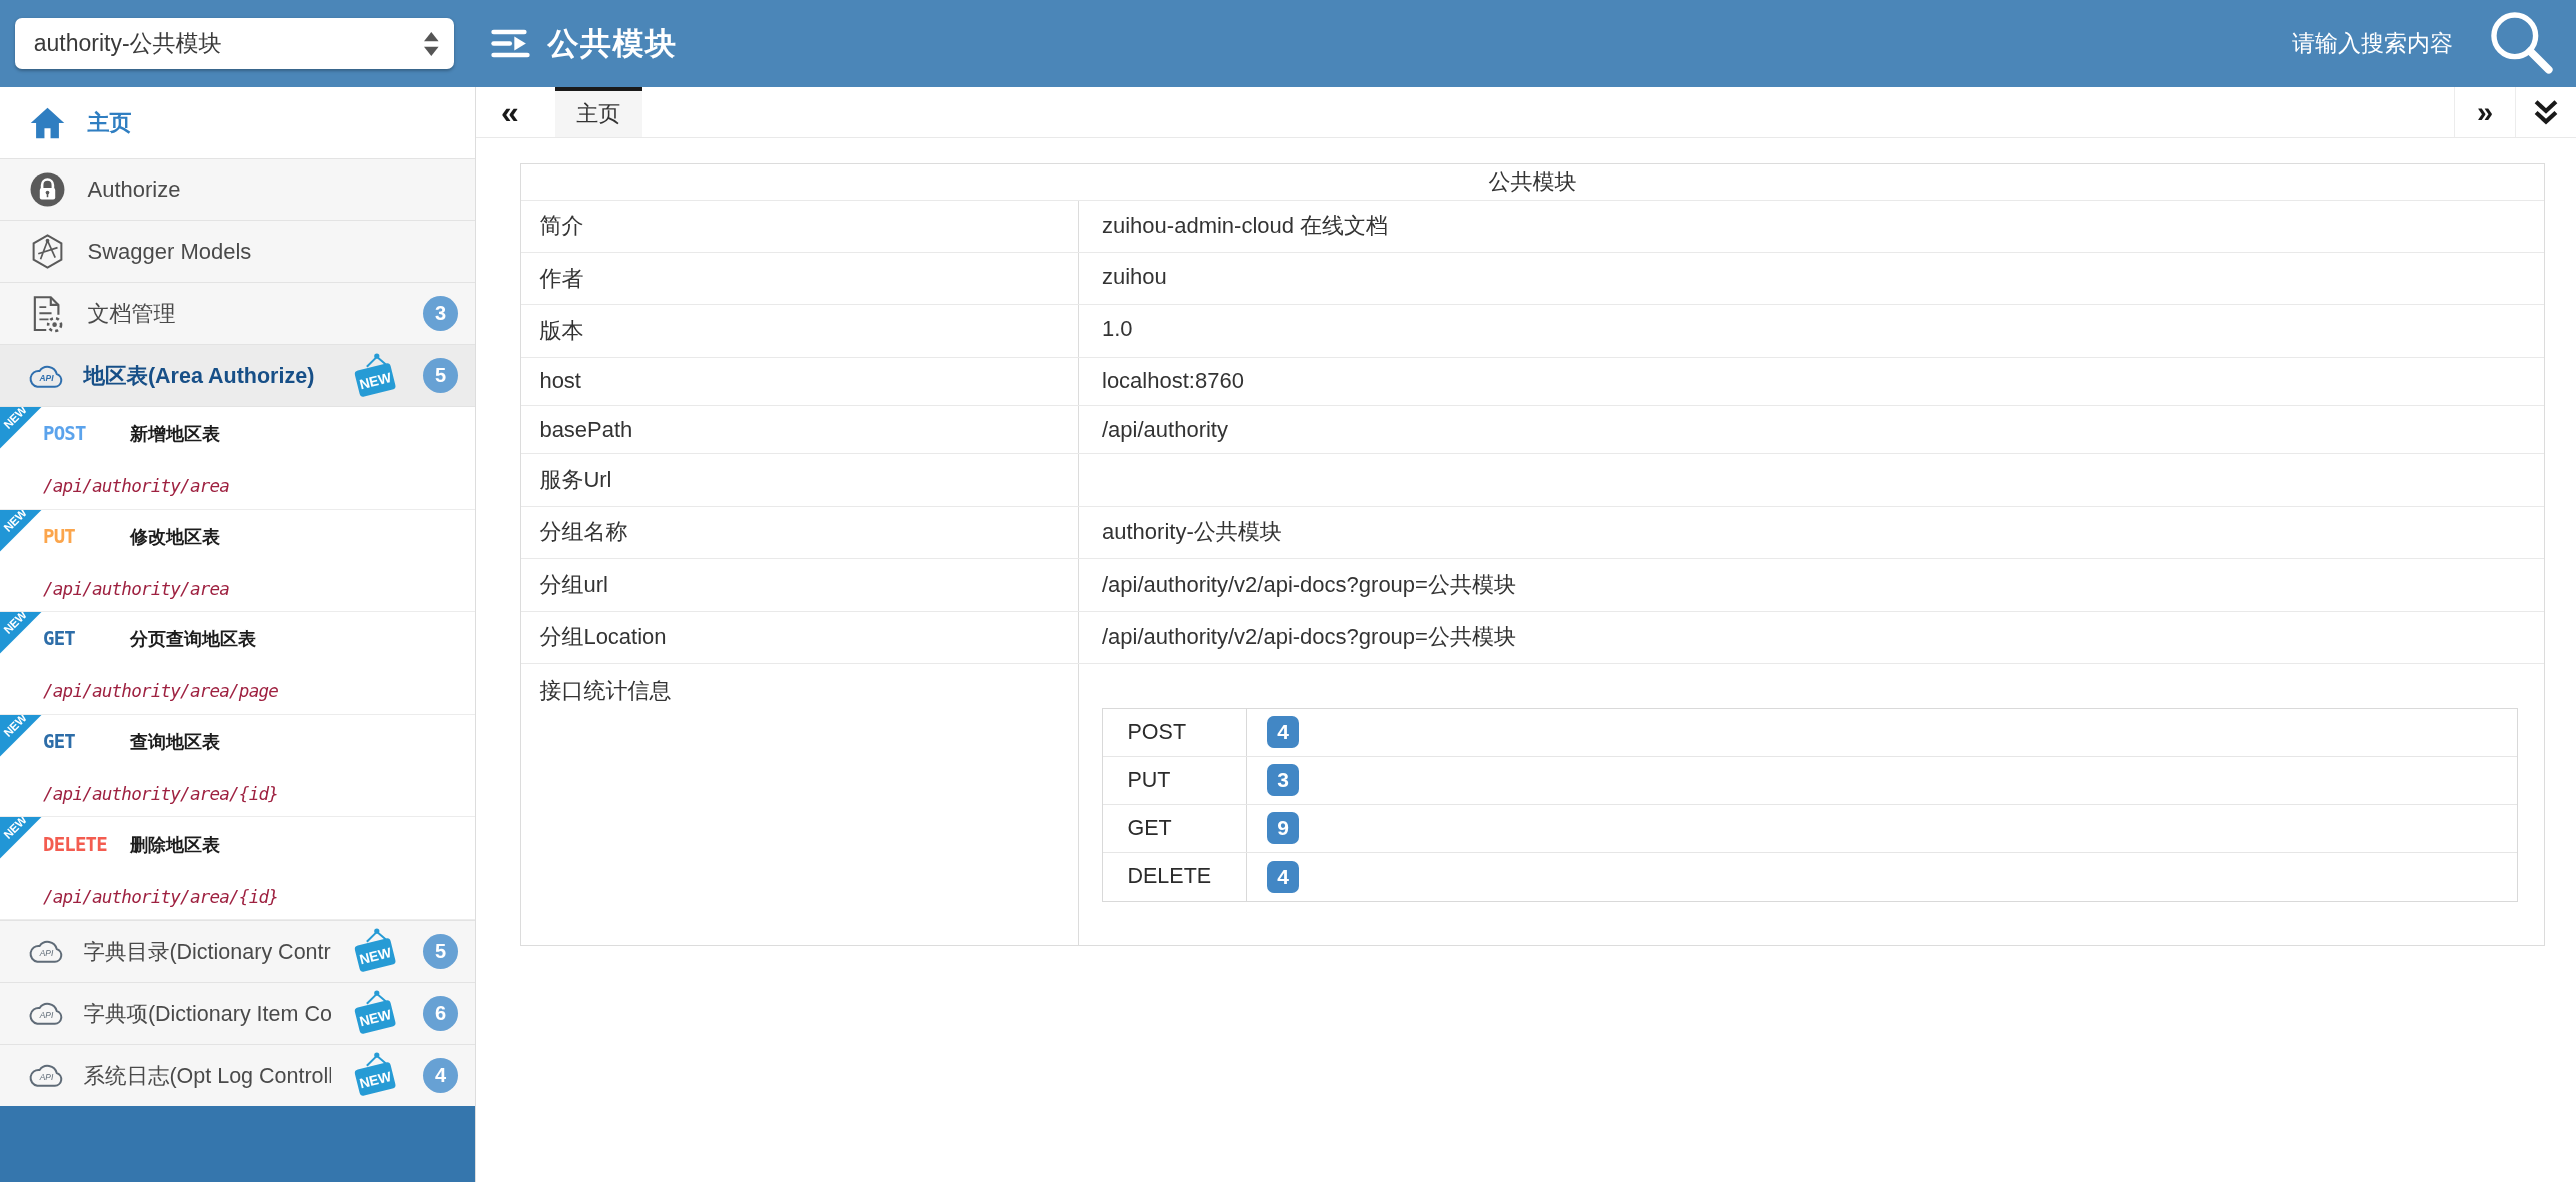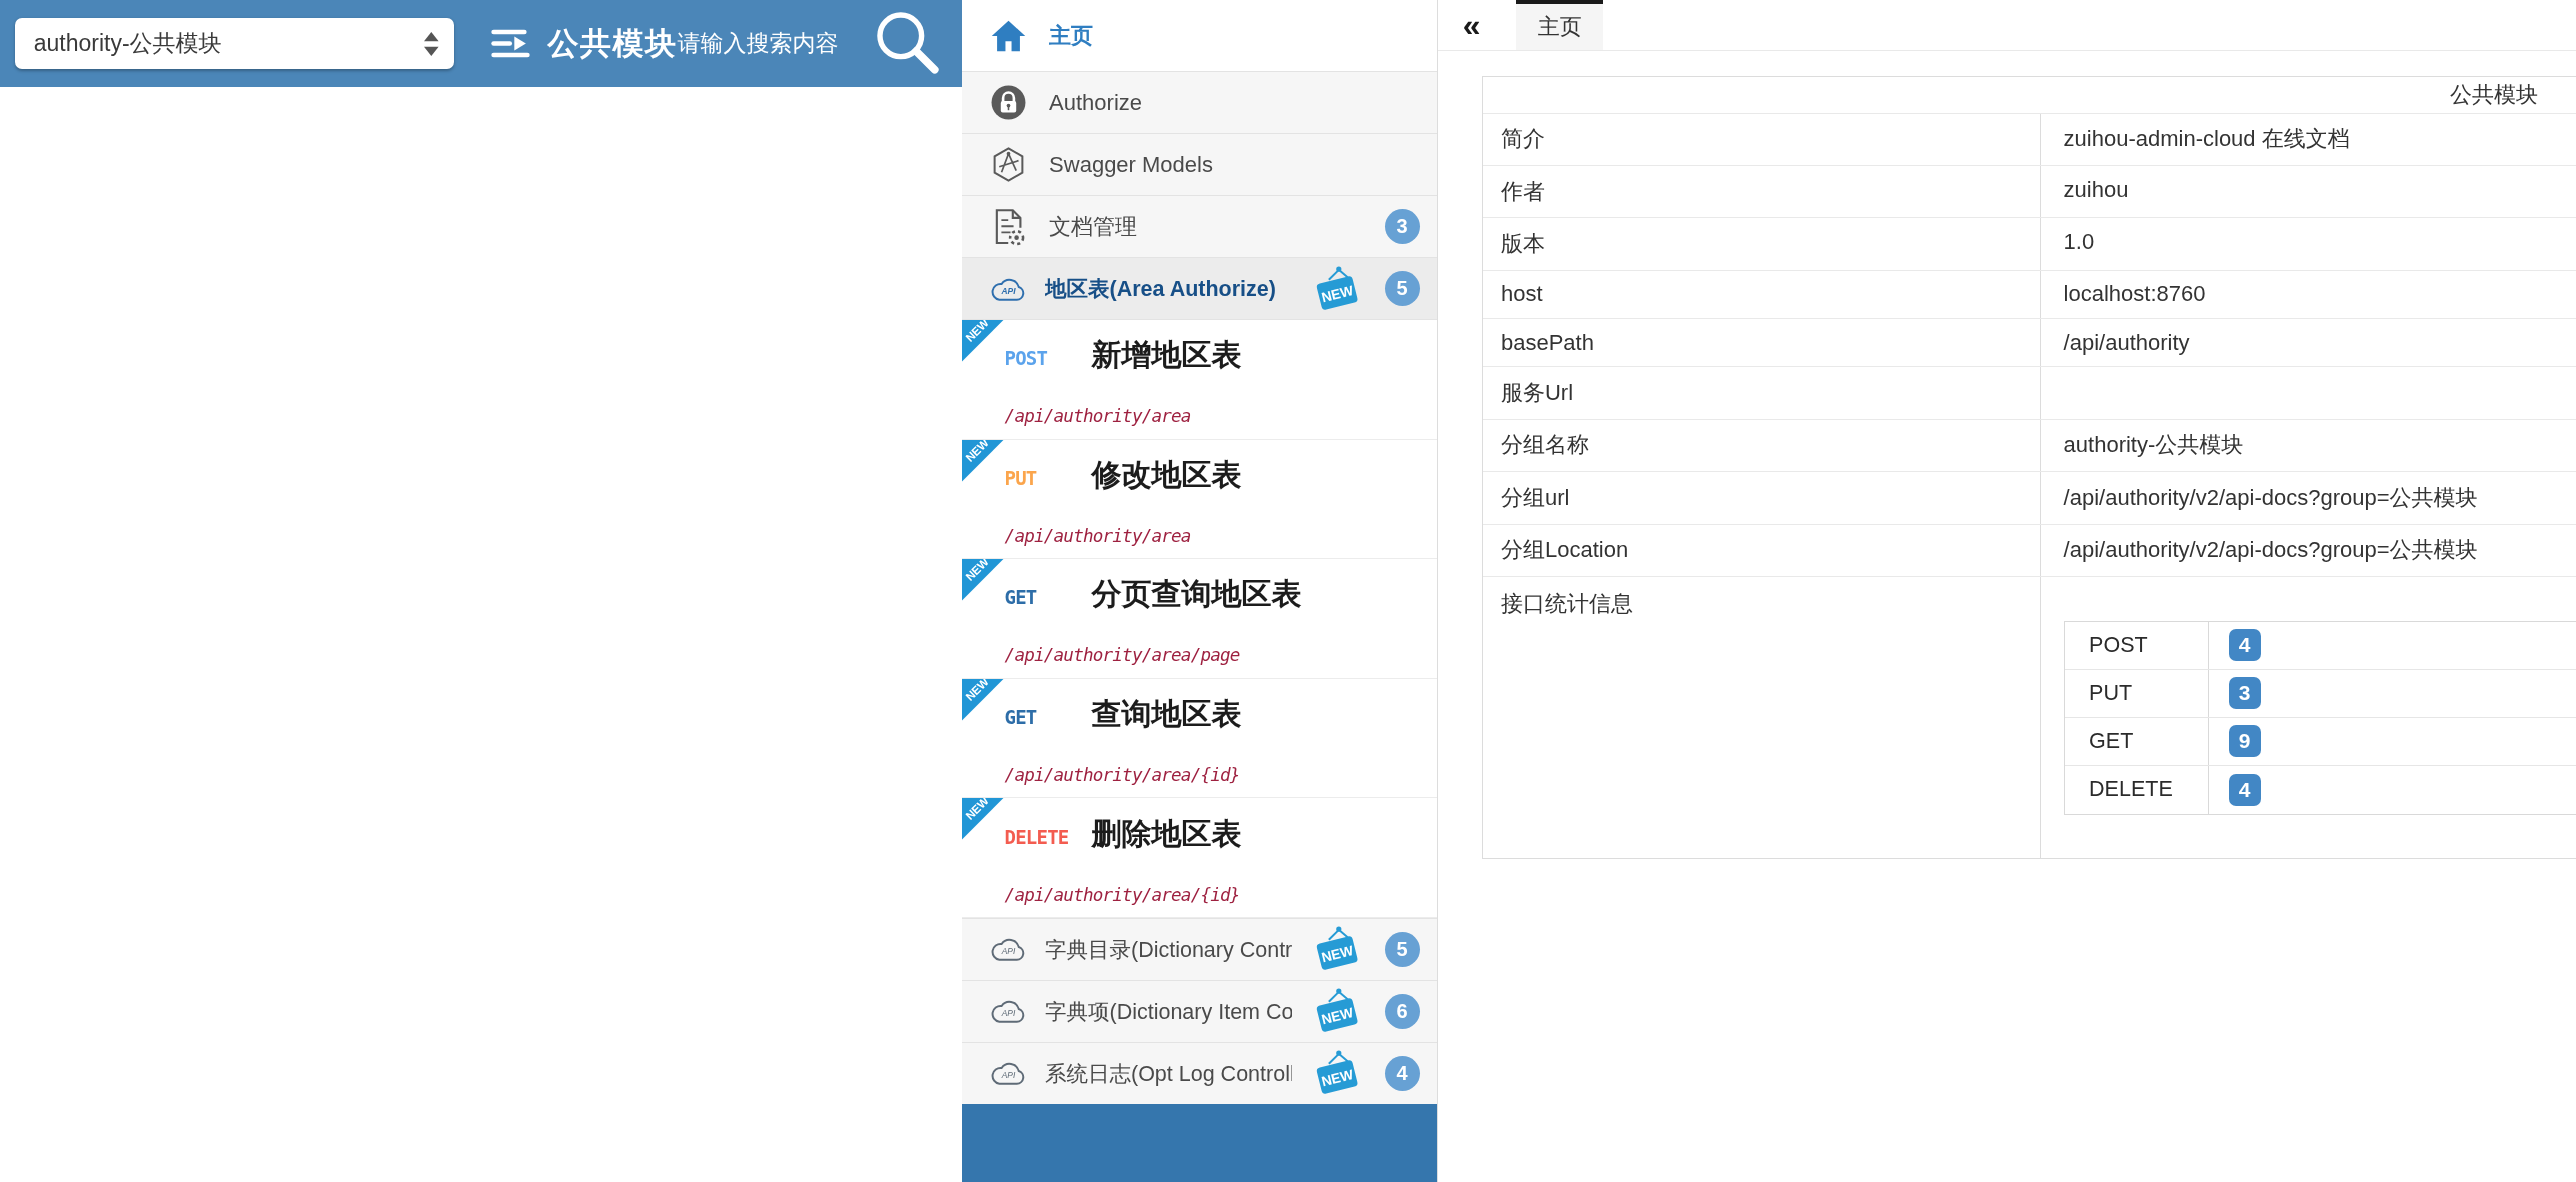--- a/index.html
+++ b/index.html
@@ -13,21 +13,21 @@
     --count-sq-blue:#4287c5;
     --method-post:#5ba3ec;
     --method-put:#fba54c;
     --method-get:#2d6da8;
     --method-delete:#f35c50;
     --path-red:#9e2140;
   }
   *{box-sizing:border-box;margin:0;padding:0;}
   html,body{width:2576px;height:1183px;overflow:hidden;background:#fff;
     font-family:"Liberation Sans",sans-serif;color:#333;}
-  .page{display:flex;flex-direction:row;height:100%;}
+  .page{display:flex;flex-direction:column;height:100%;}
 
   
   .header{height:87px;flex:0 0 auto;background:var(--header-blue);display:flex;align-items:center;}
   .group-select{margin-left:15.3px;width:439px;height:51px;background:#fff;border-radius:7px;
     display:flex;align-items:center;justify-content:space-between;padding:0 15.3px 0 18.4px;
     box-shadow:0 1.5px 3.1px rgba(0,0,0,.28);font-size:23px;color:#3a3a3a;cursor:pointer;}
   .select-arrows svg{display:block;}
   .brand{display:flex;align-items:center;margin-left:35px;gap:15.3px;color:#fff;}
   .brand svg{display:block;}
   .app-title{font-size:31px;font-weight:bold;letter-spacing:1.5px;}
@@ -63,21 +63,21 @@
   .dotted-guide{position:absolute;left:21.5px;top:3.1px;bottom:3.1px;border-left:2.3px dotted #9fc2df;}
   .endpoint{position:relative;padding:15.3px 6.1px 12.3px 43px;border-bottom:1.5px solid #ececec;
     background:#fff;cursor:pointer;}
   .ribbon{position:absolute;top:0;left:0;color:var(--ribbon-blue);}
   .ribbon svg{display:block;}
   .ep-line{display:flex;align-items:baseline;}
   .ep-method{width:87px;flex:0 0 auto;font-family:"DejaVu Sans Mono",monospace;
     font-weight:bold;font-size:19px;letter-spacing:-0.8px;}
   .m-POST{color:var(--method-post);} .m-PUT{color:var(--method-put);}
   .m-GET{color:var(--method-get);} .m-DELETE{color:var(--method-delete);}
-  .ep-name{font-size:30px;font-weight:600;color:#1c1c1c;}
+  .ep-name{font-size:18px;font-weight:600;color:#1c1c1c;}
   .ep-path{margin-top:30px;font-family:"DejaVu Sans Mono",monospace;font-style:italic;
     font-size:17.6px;color:var(--path-red);letter-spacing:-0.8px;}
   .sidebar-fill{flex:1;background:var(--sidebar-blue);}
 
   
   .main{flex:1;display:flex;flex-direction:column;background:#fff;min-width:0;}
   .tabbar{height:51px;flex:0 0 auto;display:flex;align-items:stretch;background:#fff;
     border-bottom:1.5px solid #e9e9e9;}
   .tab-collapse{width:68px;display:flex;align-items:center;justify-content:center;
     font-size:32px;font-weight:bold;color:#1a1a1a;cursor:pointer;}

